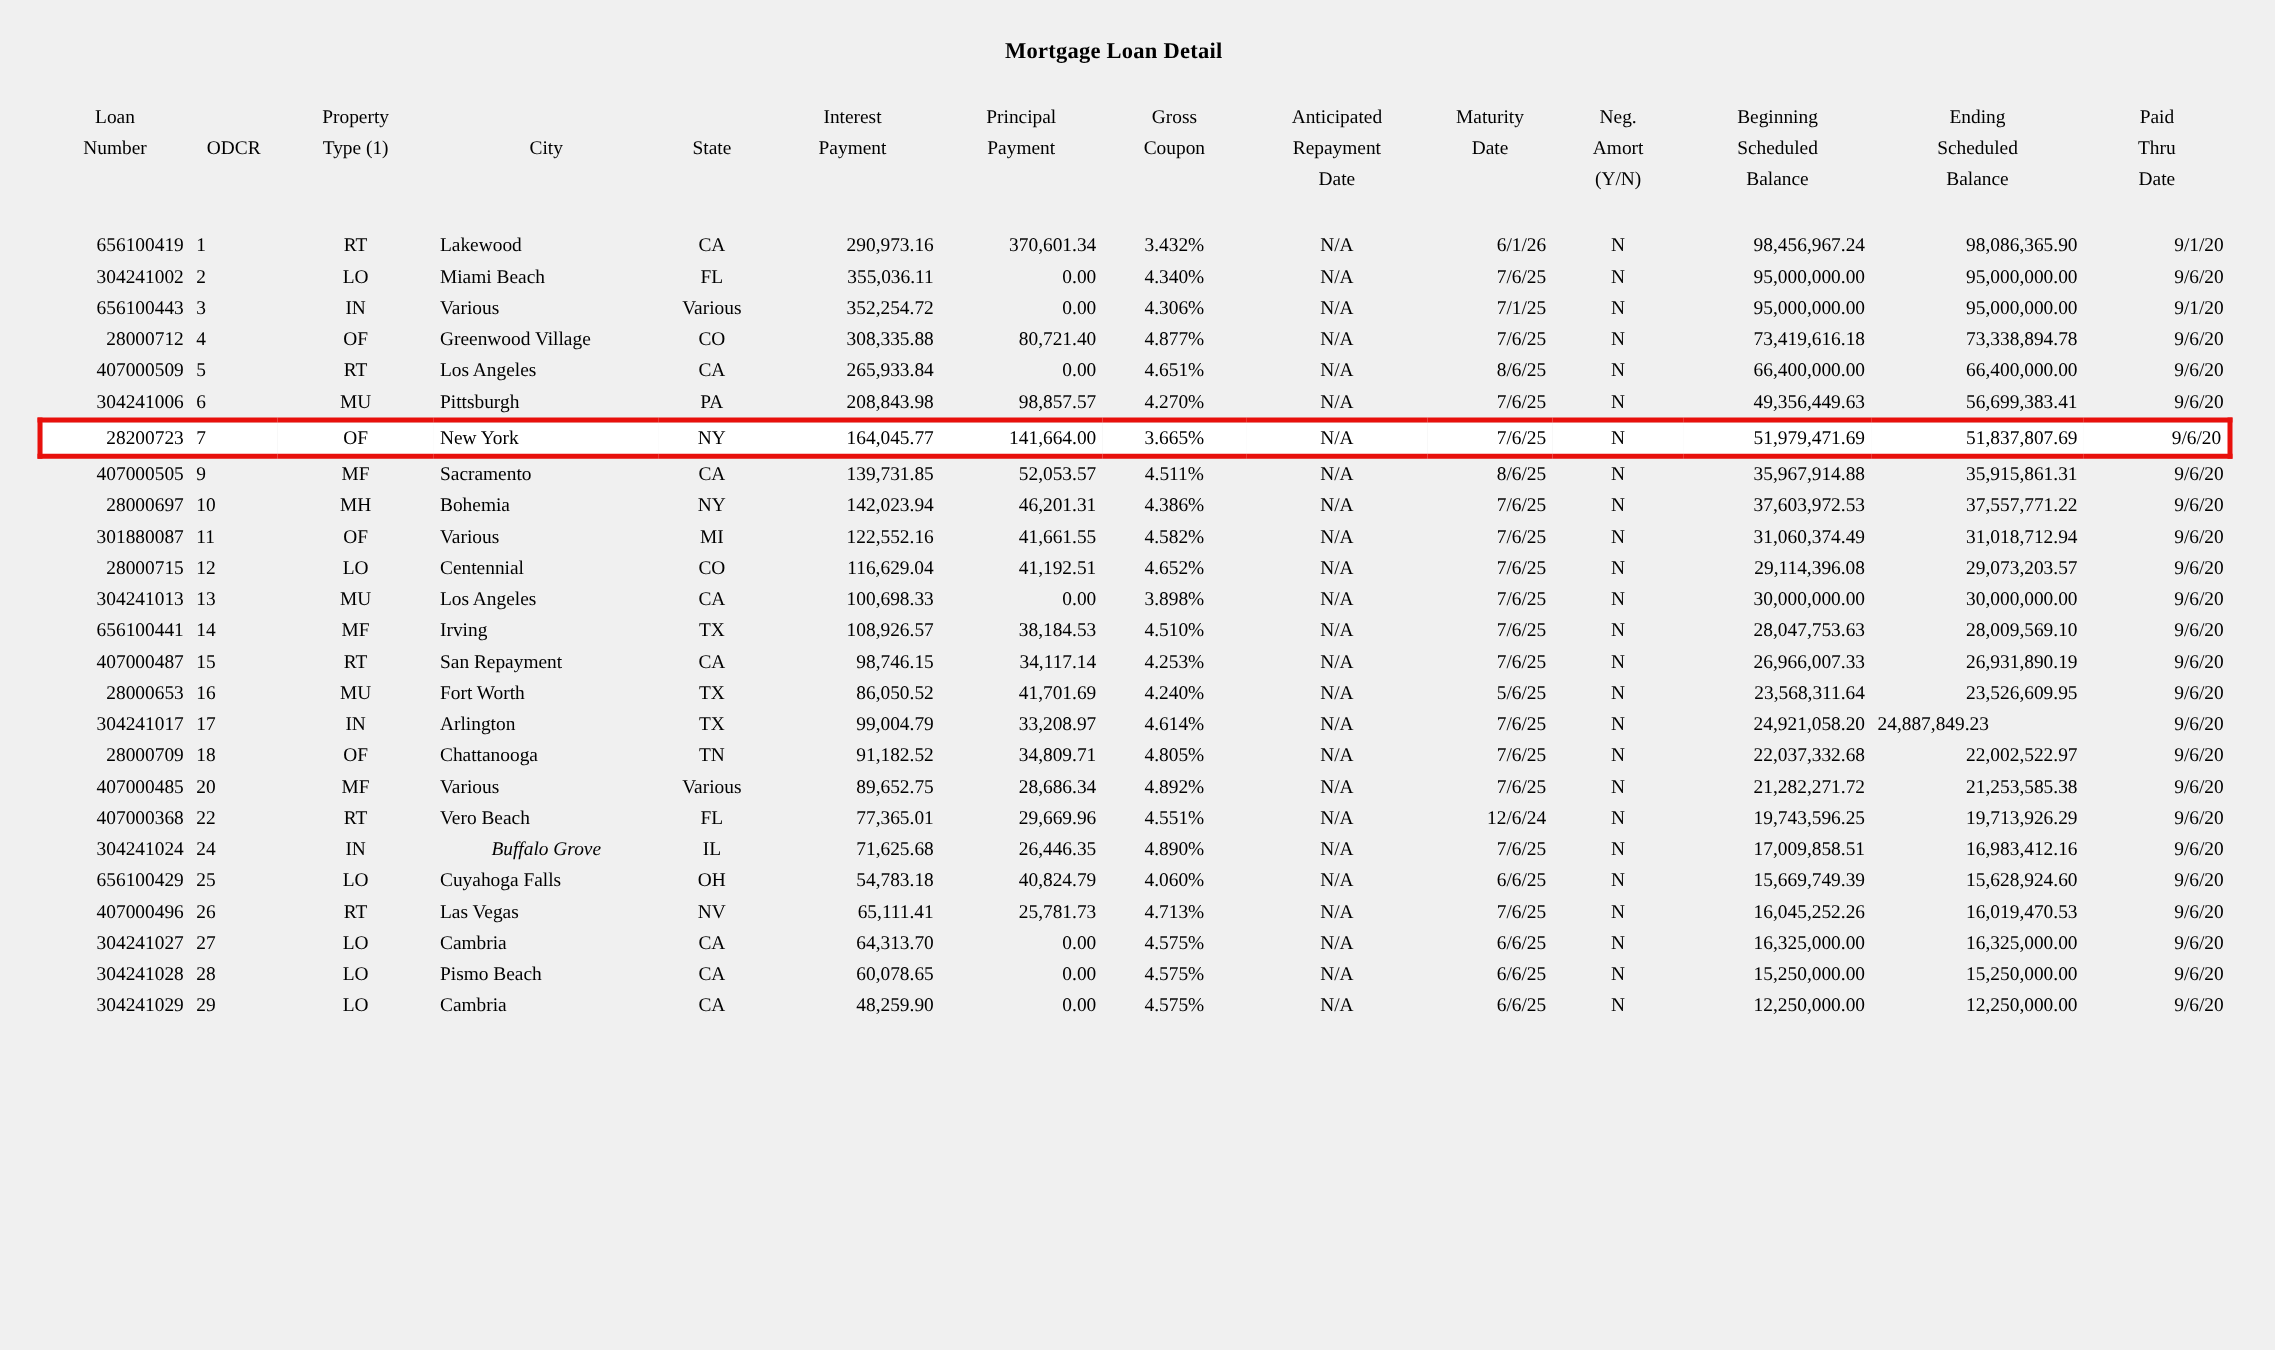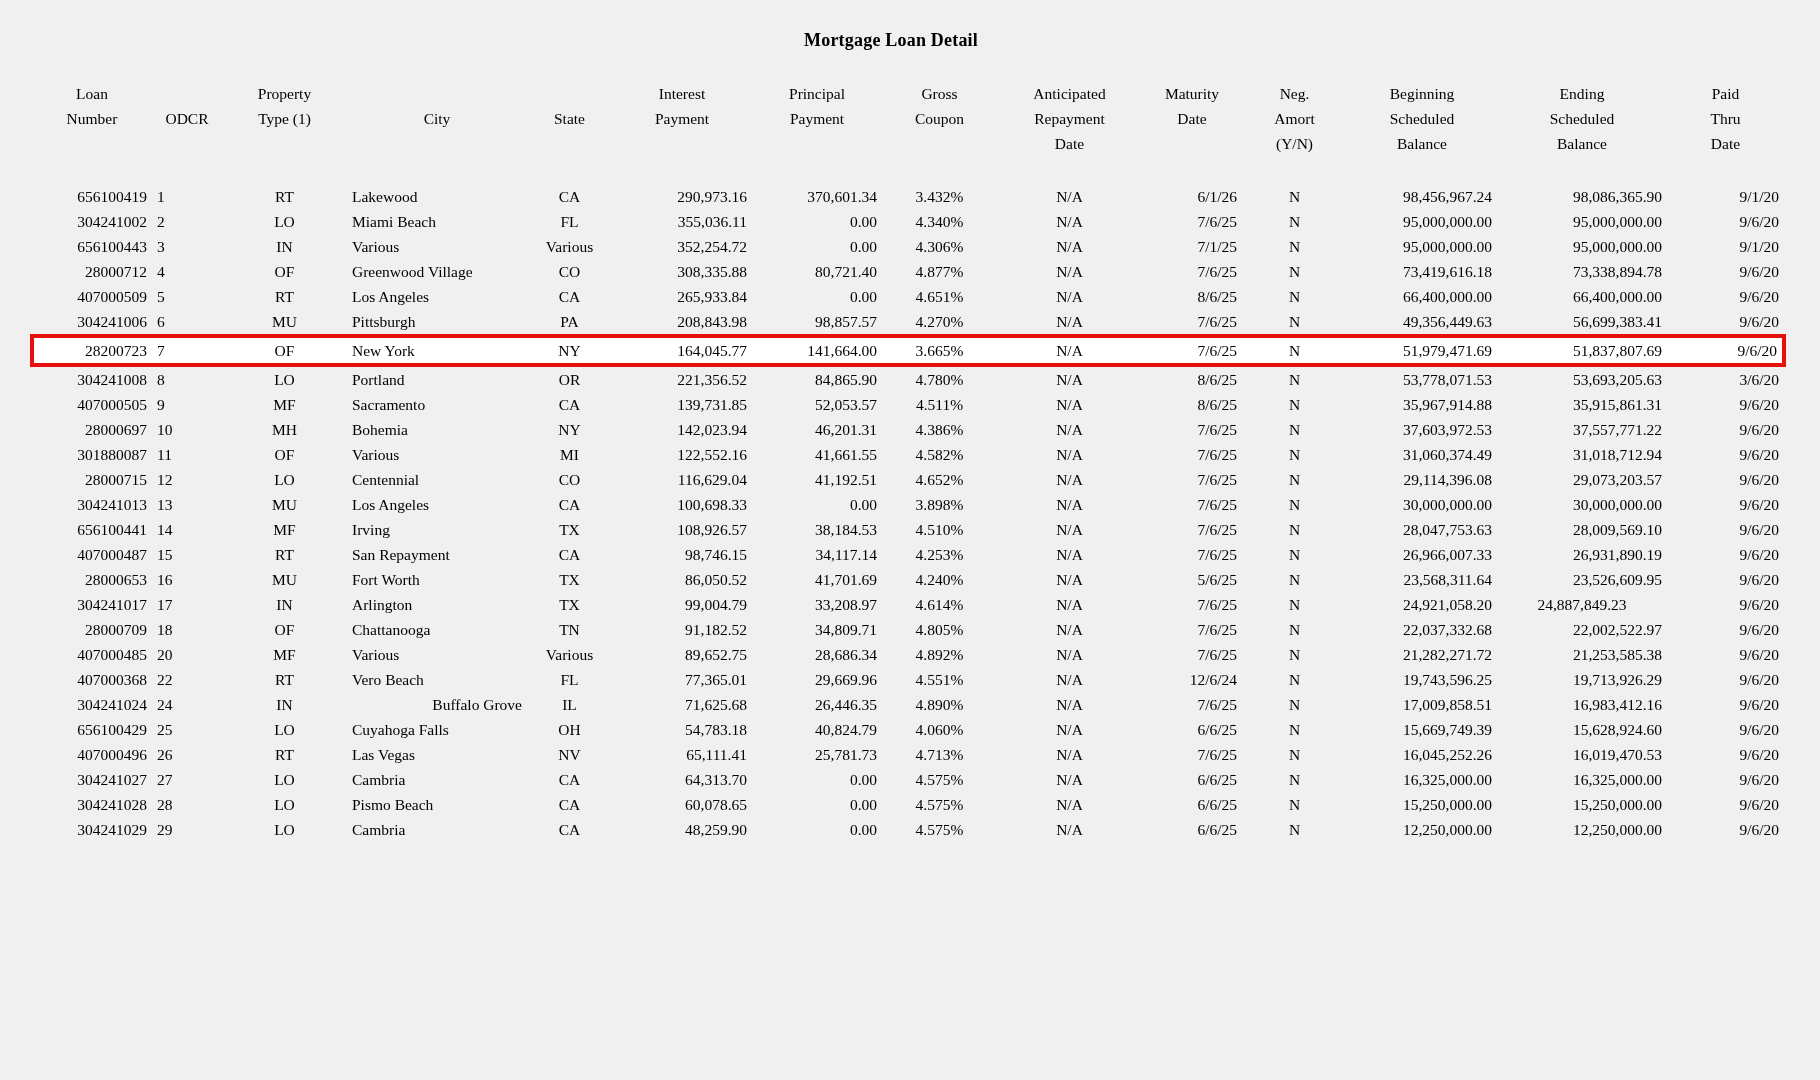--- a/index.html
+++ b/index.html
@@ -259,36 +259,20 @@
         <td style="text-align: right;">141,664.00</td>
         <td style="text-align: center;">3.665%</td>
         <td style="text-align: center;">N/A</td>
         <td style="text-align: right;">7/6/25</td>
         <td style="text-align: center;">N</td>
         <td style="text-align: right;">51,979,471.69</td>
         <td style="text-align: right;">51,837,807.69</td>
         <td style="text-align: right;">9/6/20</td>
       </tr>
       <tr>
-        <td style="text-align: right;">304241008</td>
-        <td style="text-align: left;">8</td>
-        <td style="text-align: center;">LO</td>
-        <td style="text-align: left;">Portland</td>
-        <td style="text-align: center;">OR</td>
-        <td style="text-align: right;">221,356.52</td>
-        <td style="text-align: right;">84,865.90</td>
-        <td style="text-align: center;">4.780%</td>
-        <td style="text-align: center;">N/A</td>
-        <td style="text-align: right;">8/6/25</td>
-        <td style="text-align: center;">N</td>
-        <td style="text-align: right;">53,778,071.53</td>
-        <td style="text-align: right;">53,693,205.63</td>
-        <td style="text-align: right;">3/6/20</td>
-      </tr>
-      <tr>
         <td style="text-align: right;">407000505</td>
         <td style="text-align: left;">9</td>
         <td style="text-align: center;">MF</td>
         <td style="text-align: left;">Sacramento</td>
         <td style="text-align: center;">CA</td>
         <td style="text-align: right;">139,731.85</td>
         <td style="text-align: right;">52,053.57</td>
         <td style="text-align: center;">4.511%</td>
         <td style="text-align: center;">N/A</td>
         <td style="text-align: right;">8/6/25</td>
@@ -415,21 +399,21 @@
         <td style="text-align: center;">IN</td>
         <td style="text-align: left;">Arlington</td>
         <td style="text-align: center;">TX</td>
         <td style="text-align: right;">99,004.79</td>
         <td style="text-align: right;">33,208.97</td>
         <td style="text-align: center;">4.614%</td>
         <td style="text-align: center;">N/A</td>
         <td style="text-align: right;">7/6/25</td>
         <td style="text-align: center;">N</td>
         <td style="text-align: right;">24,921,058.20</td>
-        <td style="text-align: center;">24,887,849.23</td>
+        <td style="text-align: left;">24,887,849.23</td>
         <td style="text-align: right;">9/6/20</td>
       </tr>
       <tr>
         <td style="text-align: right;">28000709</td>
         <td style="text-align: left;">18</td>
         <td style="text-align: center;">OF</td>
         <td style="text-align: left;">Chattanooga</td>
         <td style="text-align: center;">TN</td>
         <td style="text-align: right;">91,182.52</td>
         <td style="text-align: right;">34,809.71</td>
@@ -470,21 +454,21 @@
         <td style="text-align: right;">12/6/24</td>
         <td style="text-align: center;">N</td>
         <td style="text-align: right;">19,743,596.25</td>
         <td style="text-align: right;">19,713,926.29</td>
         <td style="text-align: right;">9/6/20</td>
       </tr>
       <tr>
         <td style="text-align: right;">304241024</td>
         <td style="text-align: left;">24</td>
         <td style="text-align: center;">IN</td>
-        <td style="text-align: right;">Buffalo Grove</td>
+        <td style="text-align: center; font-style: italic;">Buffalo Grove</td>
         <td style="text-align: center;">IL</td>
         <td style="text-align: right;">71,625.68</td>
         <td style="text-align: right;">26,446.35</td>
         <td style="text-align: center;">4.890%</td>
         <td style="text-align: center;">N/A</td>
         <td style="text-align: right;">7/6/25</td>
         <td style="text-align: center;">N</td>
         <td style="text-align: right;">17,009,858.51</td>
         <td style="text-align: right;">16,983,412.16</td>
         <td style="text-align: right;">9/6/20</td>

